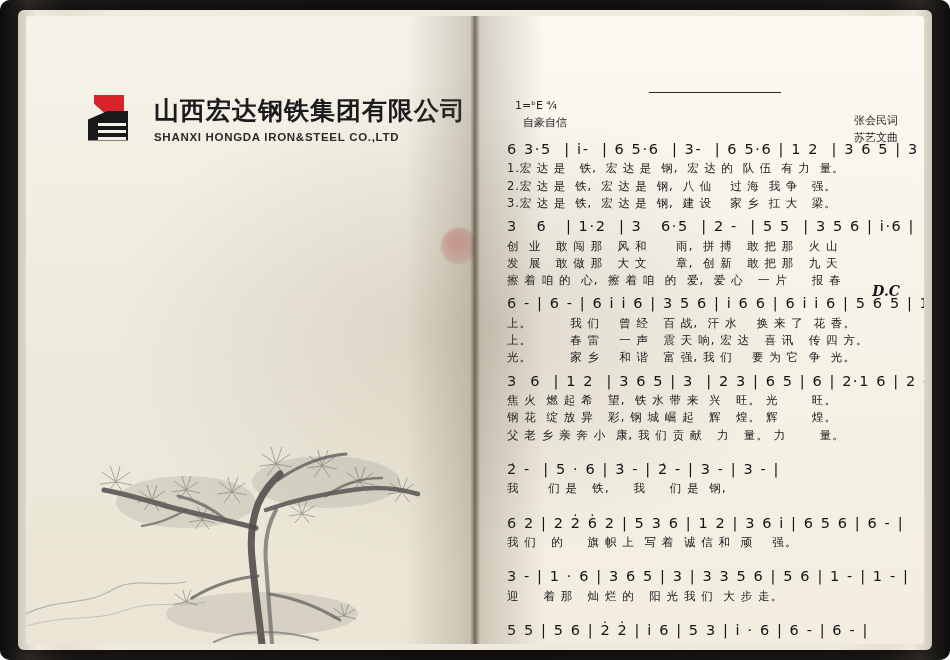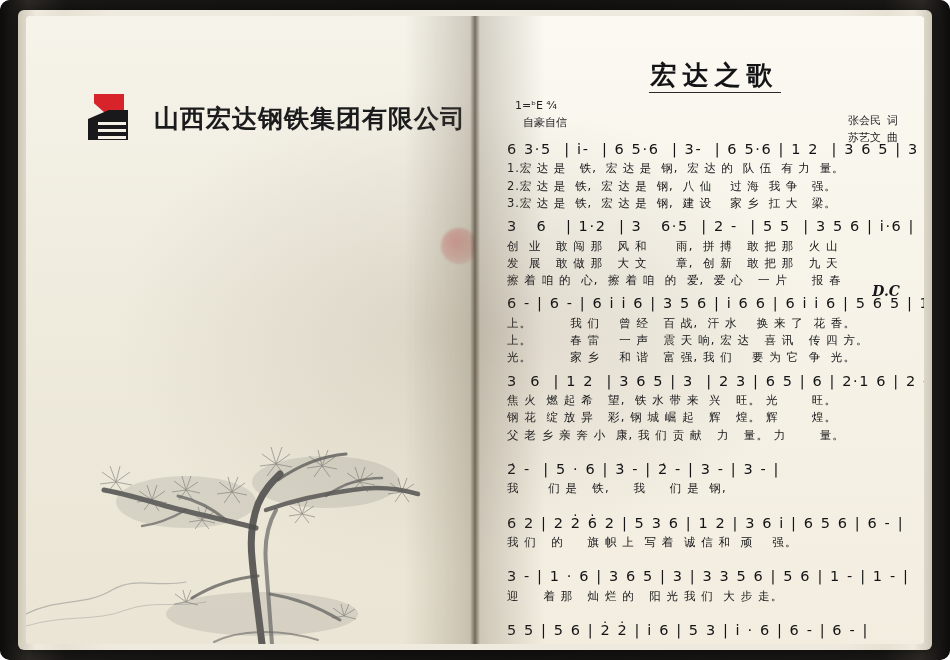--- a/index.html
+++ b/index.html
@@ -218,21 +218,21 @@
   .credits {
     position: absolute;
     right: 26px;
     top: 96px;
     font-size: 11px;
     line-height: 1.55;
     text-align: right;
     font-family: "DejaVu Sans", sans-serif;
     color: #1d1d20;
   }
-  .credits span { margin-left: 6px; }
+  .credits span { margin-left: 0; }
 
   .systems {
     position: absolute;
     left: 28px;
     right: 20px;
     top: 122px;
   }
   .system {
     margin-bottom: 3px;
   }
@@ -280,20 +280,21 @@
       <div class="logo-block">
         <div class="logo-mark">
           <div class="red"></div>
           <div class="blk"></div>
           <div class="bar b1"></div>
           <div class="bar b2"></div>
           <div class="bar b3"></div>
         </div>
         <div class="logo-text">
           <div class="logo-cn">山西宏达钢铁集团有限公司</div>
+          <div class="logo-en">SHANXI HONGDA  IRON&amp;STEEL  CO.,LTD</div>
         </div>
       </div>
 
       <div class="seal"></div>
 
       <svg class="painting" viewBox="0 0 440 330">
         <g stroke="#4a4a4a" fill="none" stroke-linecap="round">
 
           <path d="M0 300 C30 284 60 292 86 276 C110 262 130 274 160 268" stroke="#8d8d8d" stroke-width="1.2" opacity="0.6"></path>
           <path d="M0 312 C40 300 70 308 100 296 C128 286 150 294 180 288" stroke="#9a9a9a" stroke-width="1" opacity="0.5"></path>
@@ -358,21 +359,20 @@
           <ellipse cx="160" cy="188" rx="70" ry="26"></ellipse>
           <ellipse cx="300" cy="168" rx="74" ry="26"></ellipse>
           <ellipse cx="236" cy="300" rx="96" ry="22"></ellipse>
         </g>
       </svg>
     </div>
 
     <div class="page right">
       <div class="sheet">
 
-        <div class="song-title">宏达之歌</div>
         <div class="title-rule"></div>
 
         <div class="key-block">
           <div class="k1">1=ᵇE  ⁴⁄₄</div>
           <div class="k2">自豪自信</div>
         </div>
 
         <div class="credits">
           <div>
             <span>张会民</span><span>词</span>

